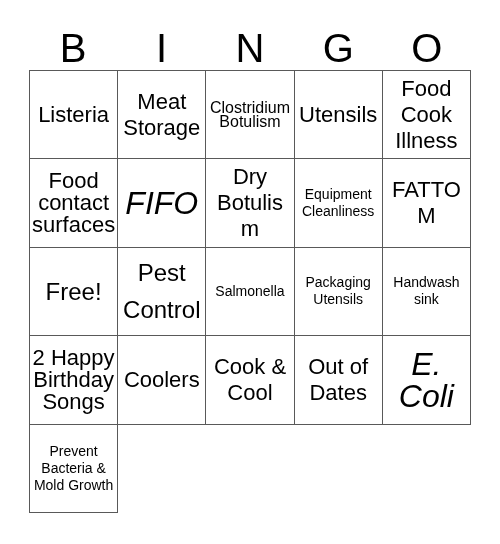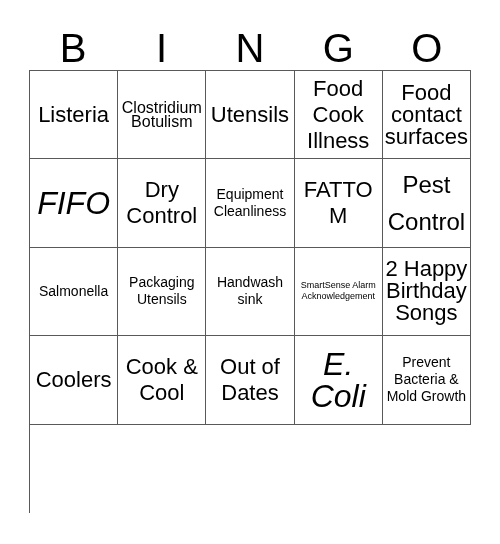--- a/index.html
+++ b/index.html
@@ -89,58 +89,61 @@
       <div class="header-cell">I</div>
       <div class="header-cell">N</div>
       <div class="header-cell">G</div>
       <div class="header-cell">O</div>
     </div>
 
   <div class="grid">
       <div class="cell fs-xl">
         <span>Listeria</span>
       </div>
+      <div class="cell fs-xl">
+        <span>Meat Storage</span>
+      </div>
       <div class="cell fs-sm">
         <span>Clostridium Botulism</span>
       </div>
       <div class="cell fs-xl">
         <span>Utensils</span>
       </div>
       <div class="cell fs-xl">
         <span>Food Cook Illness</span>
       </div>
       <div class="cell fs-lg">
         <span>Food contact surfaces</span>
       </div>
       <div class="cell fs-huge">
         <span>FIFO</span>
       </div>
       <div class="cell fs-xl">
-        <span>Dry Control</span>
+        <span>Dry Botulism</span>
       </div>
       <div class="cell fs-md">
         <span>Equipment Cleanliness</span>
       </div>
       <div class="cell fs-xl">
         <span>FATTOM</span>
+      </div>
+      <div class="cell fs-xxl">
+        <span>Free!</span>
       </div>
       <div class="cell fs-xxl">
         <span>Pest Control</span>
       </div>
       <div class="cell fs-md">
         <span>Salmonella</span>
       </div>
       <div class="cell fs-md">
         <span>Packaging Utensils</span>
       </div>
       <div class="cell fs-md">
         <span>Handwash sink</span>
-      </div>
-      <div class="cell fs-xs">
-        <span>SmartSense Alarm Acknowledgement</span>
       </div>
       <div class="cell fs-lg">
         <span>2 Happy Birthday Songs</span>
       </div>
       <div class="cell fs-xl">
         <span>Coolers</span>
       </div>
       <div class="cell fs-xl">
         <span>Cook &amp; Cool</span>
       </div>

